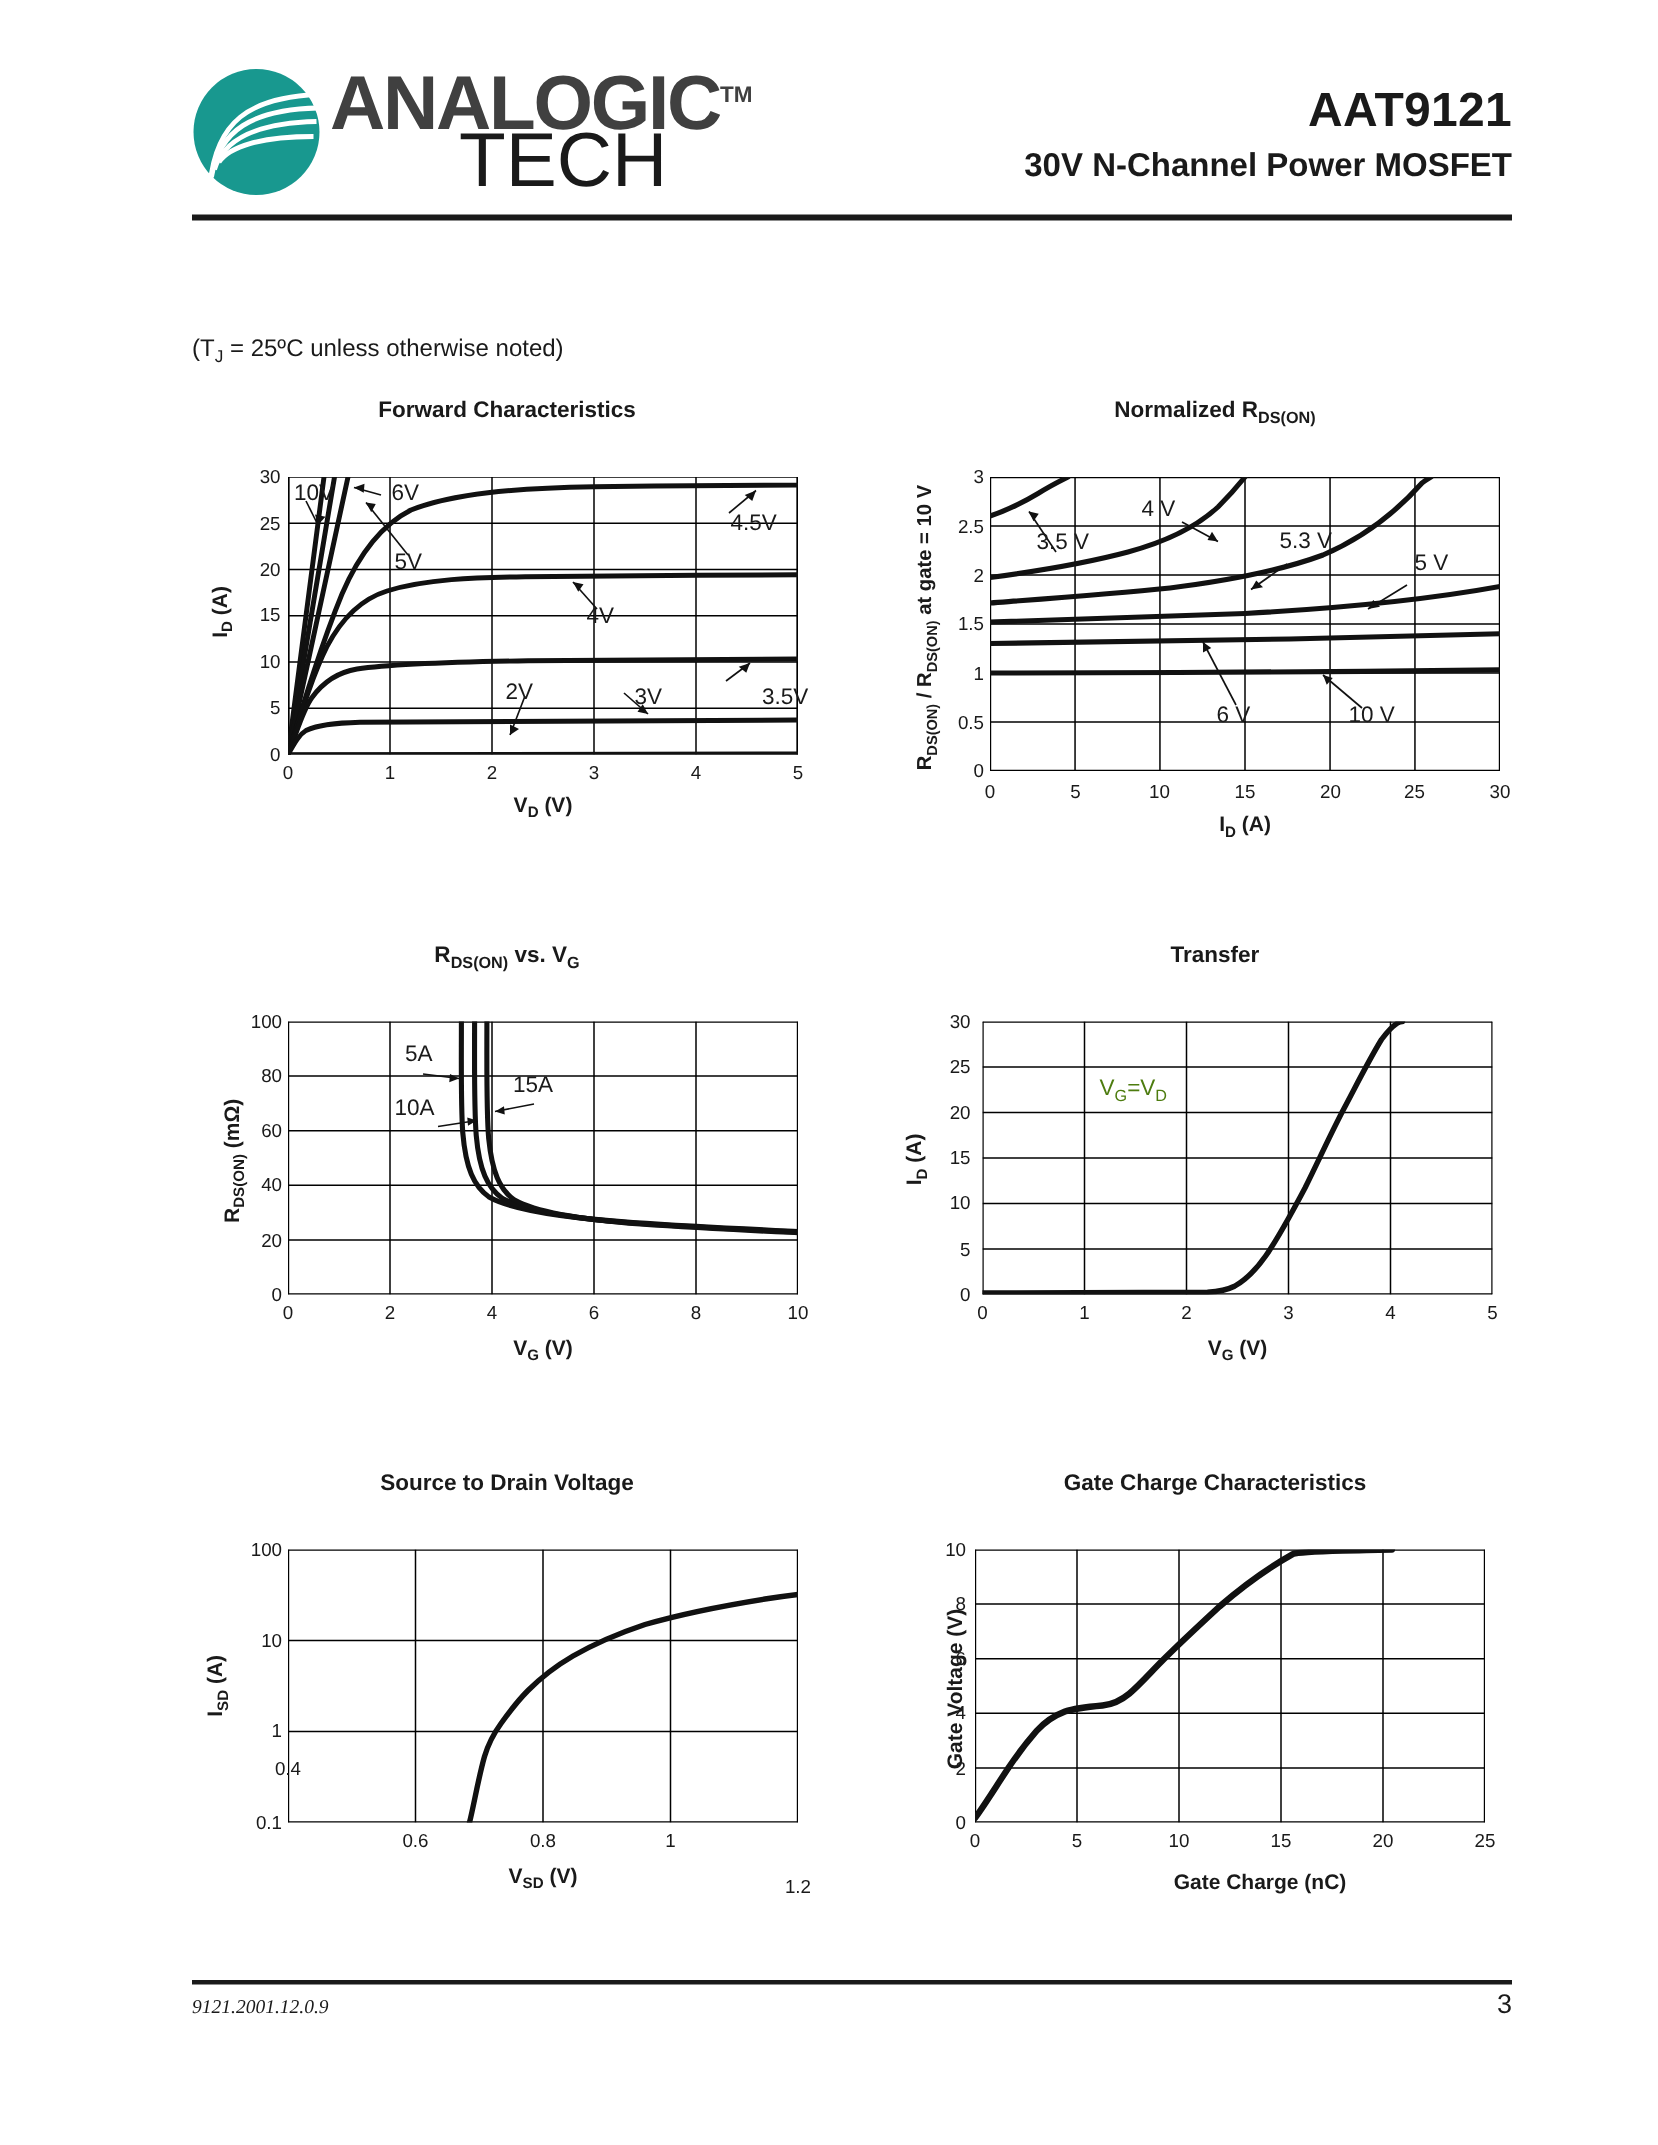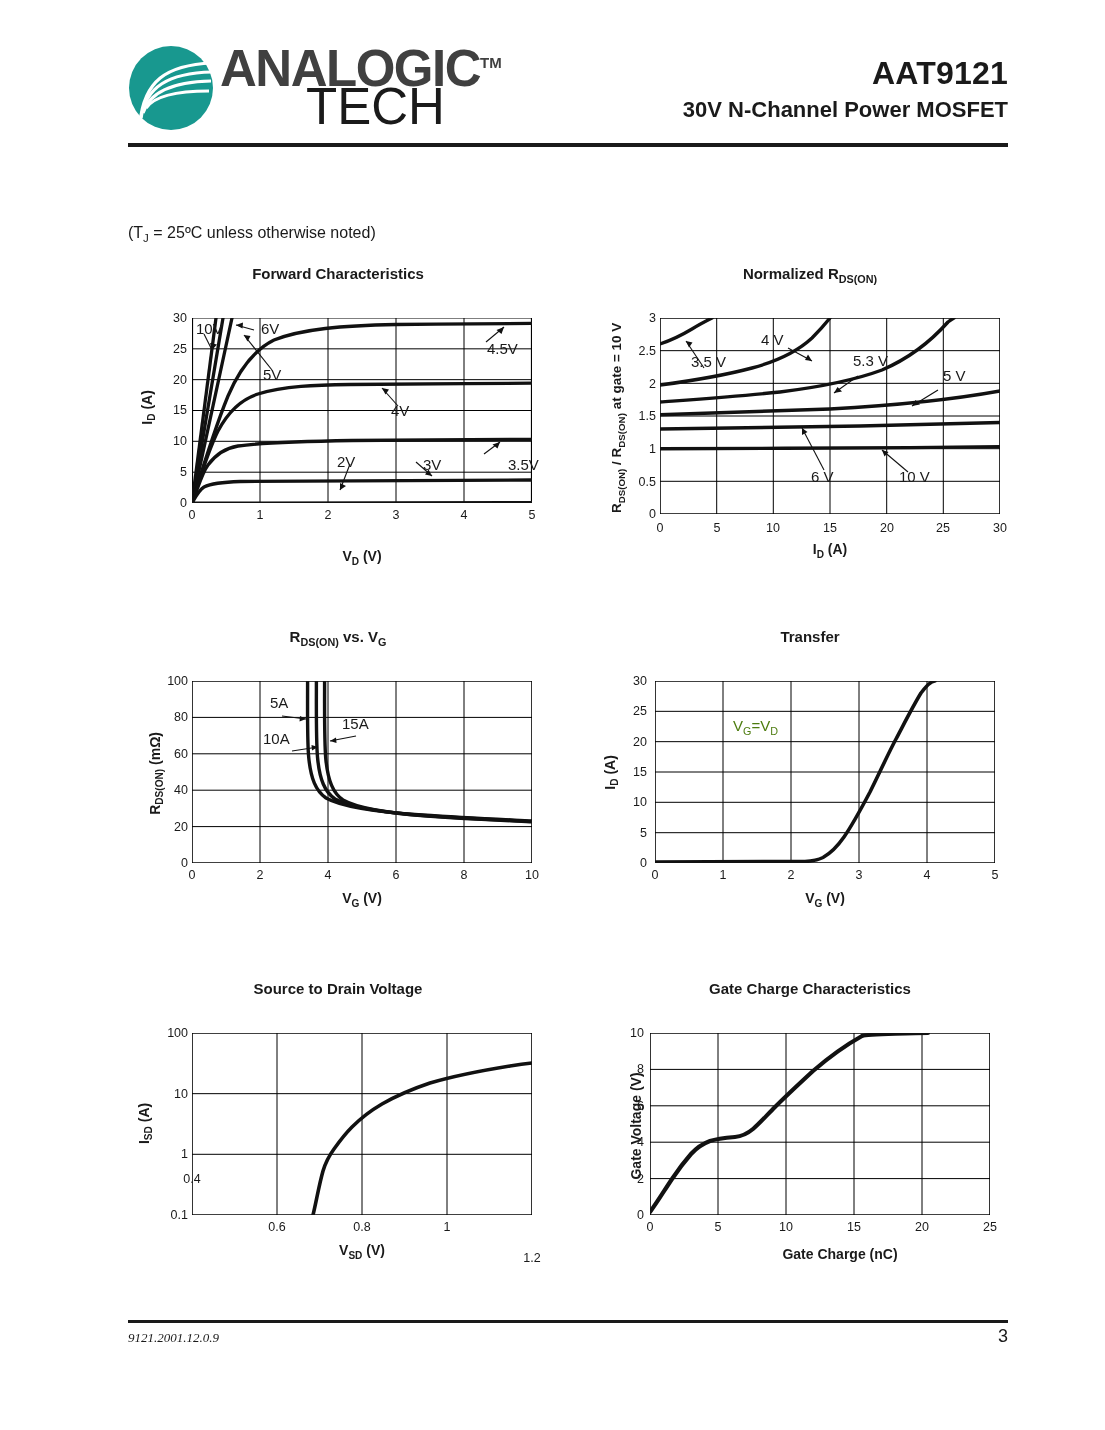--- a/index.html
+++ b/index.html
@@ -150,21 +150,21 @@
   <span class="tick y" style="left:155px;top:403px;width:32px;">15</span>
   <span class="tick y" style="left:155px;top:434px;width:32px;">10</span>
   <span class="tick y" style="left:155px;top:465px;width:32px;">5</span>
   <span class="tick y" style="left:155px;top:496px;width:32px;">0</span>
   <span class="tick x" style="left:180px;top:508px;width:24px;">0</span>
   <span class="tick x" style="left:248px;top:508px;width:24px;">1</span>
   <span class="tick x" style="left:316px;top:508px;width:24px;">2</span>
   <span class="tick x" style="left:384px;top:508px;width:24px;">3</span>
   <span class="tick x" style="left:452px;top:508px;width:24px;">4</span>
   <span class="tick x" style="left:520px;top:508px;width:24px;">5</span>
-  <div class="axlabel" style="left:292px;top:548px;width:140px;"><span>V</span><span class="sub">D</span><span> (V)</span></div>
+  <div class="axlabel" style="left:292px;top:528px;width:140px;"><span>V</span><span class="sub">D</span><span> (V)</span></div>
   <div class="ylabel" style="left:108px;top:398px;width:80px;text-align:center;transform:rotate(-90deg);"><span>I</span><span class="sub">D</span><span> (A)</span></div>
   <span class="curvelabel" style="left:196px;top:320px;">10V</span>
   <span class="curvelabel" style="left:261px;top:320px;">6V</span>
   <span class="curvelabel" style="left:263px;top:366px;">5V</span>
   <span class="curvelabel" style="left:487px;top:340px;">4.5V</span>
   <span class="curvelabel" style="left:391px;top:402px;">4V</span>
   <span class="curvelabel" style="left:484px;top:456px;margin-left:24px;">3.5V</span>
   <span class="curvelabel" style="left:423px;top:456px;">3V</span>
   <span class="curvelabel" style="left:337px;top:453px;">2V</span>
 

